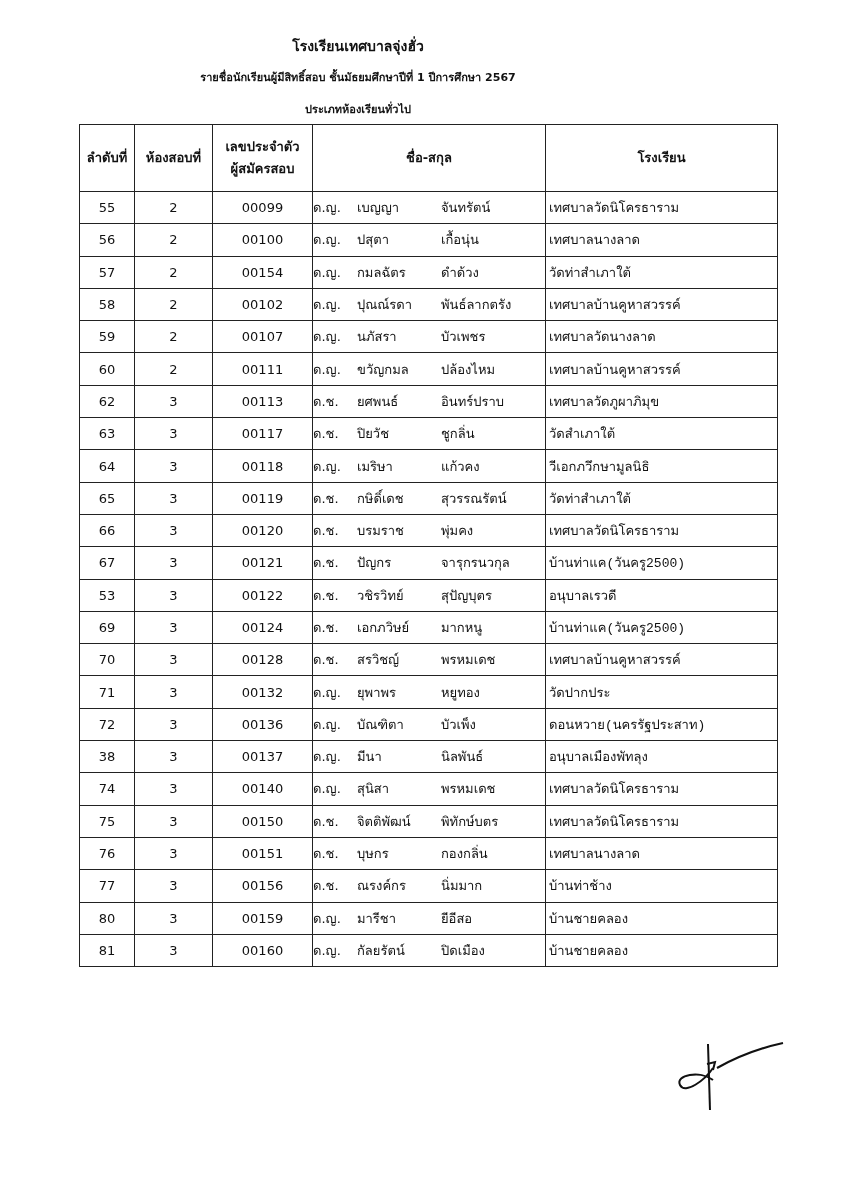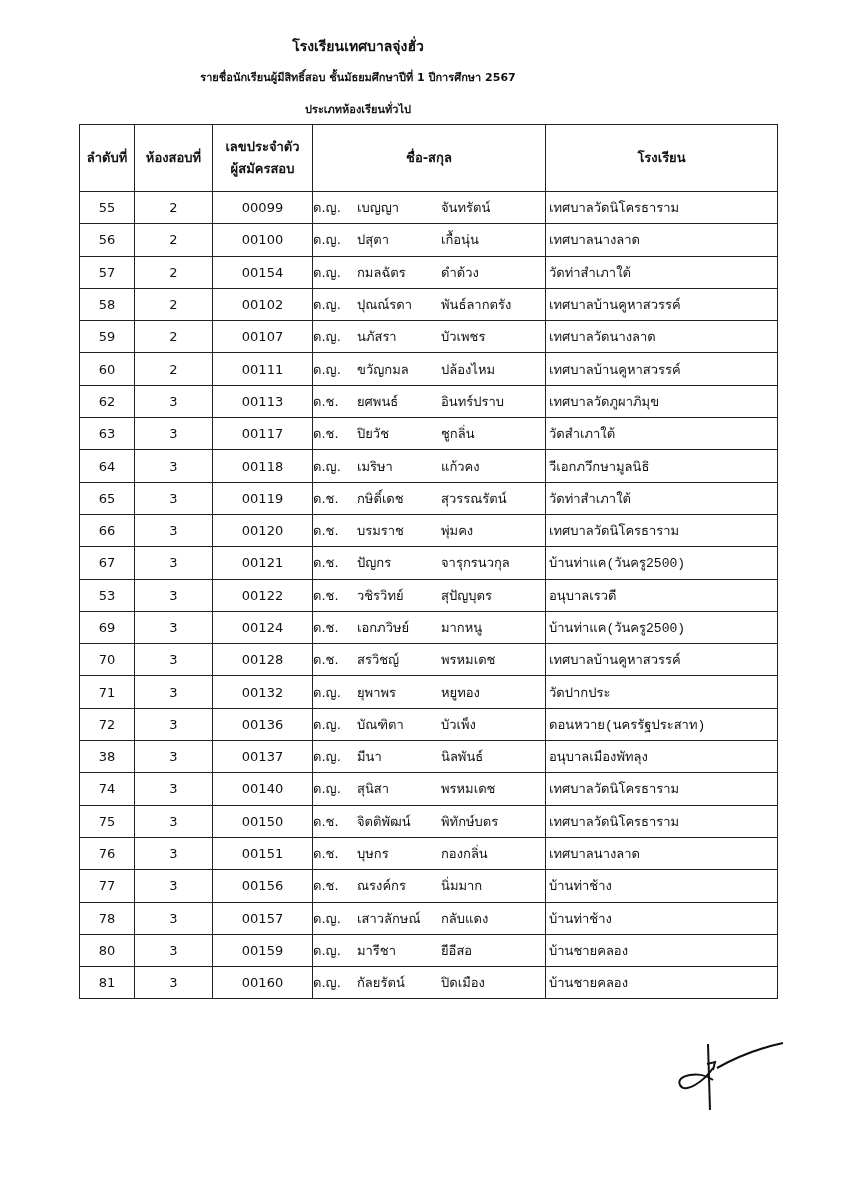--- a/index.html
+++ b/index.html
@@ -207,27 +207,20 @@
         <td class="school">เทศบาลนางลาด</td>
       </tr>
       <tr>
         <td class="center">77</td>
         <td class="center">3</td>
         <td class="center">00156</td>
         <td class="name"><span class="prefix">ด.ช.</span><span class="first">ณรงค์กร</span><span class="last">นิ่มมาก</span></td>
         <td class="school">บ้านท่าช้าง</td>
       </tr>
       <tr>
-        <td class="center">78</td>
-        <td class="center">3</td>
-        <td class="center">00157</td>
-        <td class="name"><span class="prefix">ด.ญ.</span><span class="first">เสาวลักษณ์</span><span class="last">กลับแดง</span></td>
-        <td class="school">บ้านท่าช้าง</td>
-      </tr>
-      <tr>
         <td class="center">80</td>
         <td class="center">3</td>
         <td class="center">00159</td>
         <td class="name"><span class="prefix">ด.ญ.</span><span class="first">มารีชา</span><span class="last">ยีอีสอ</span></td>
         <td class="school">บ้านชายคลอง</td>
       </tr>
       <tr>
         <td class="center">81</td>
         <td class="center">3</td>
         <td class="center">00160</td>

